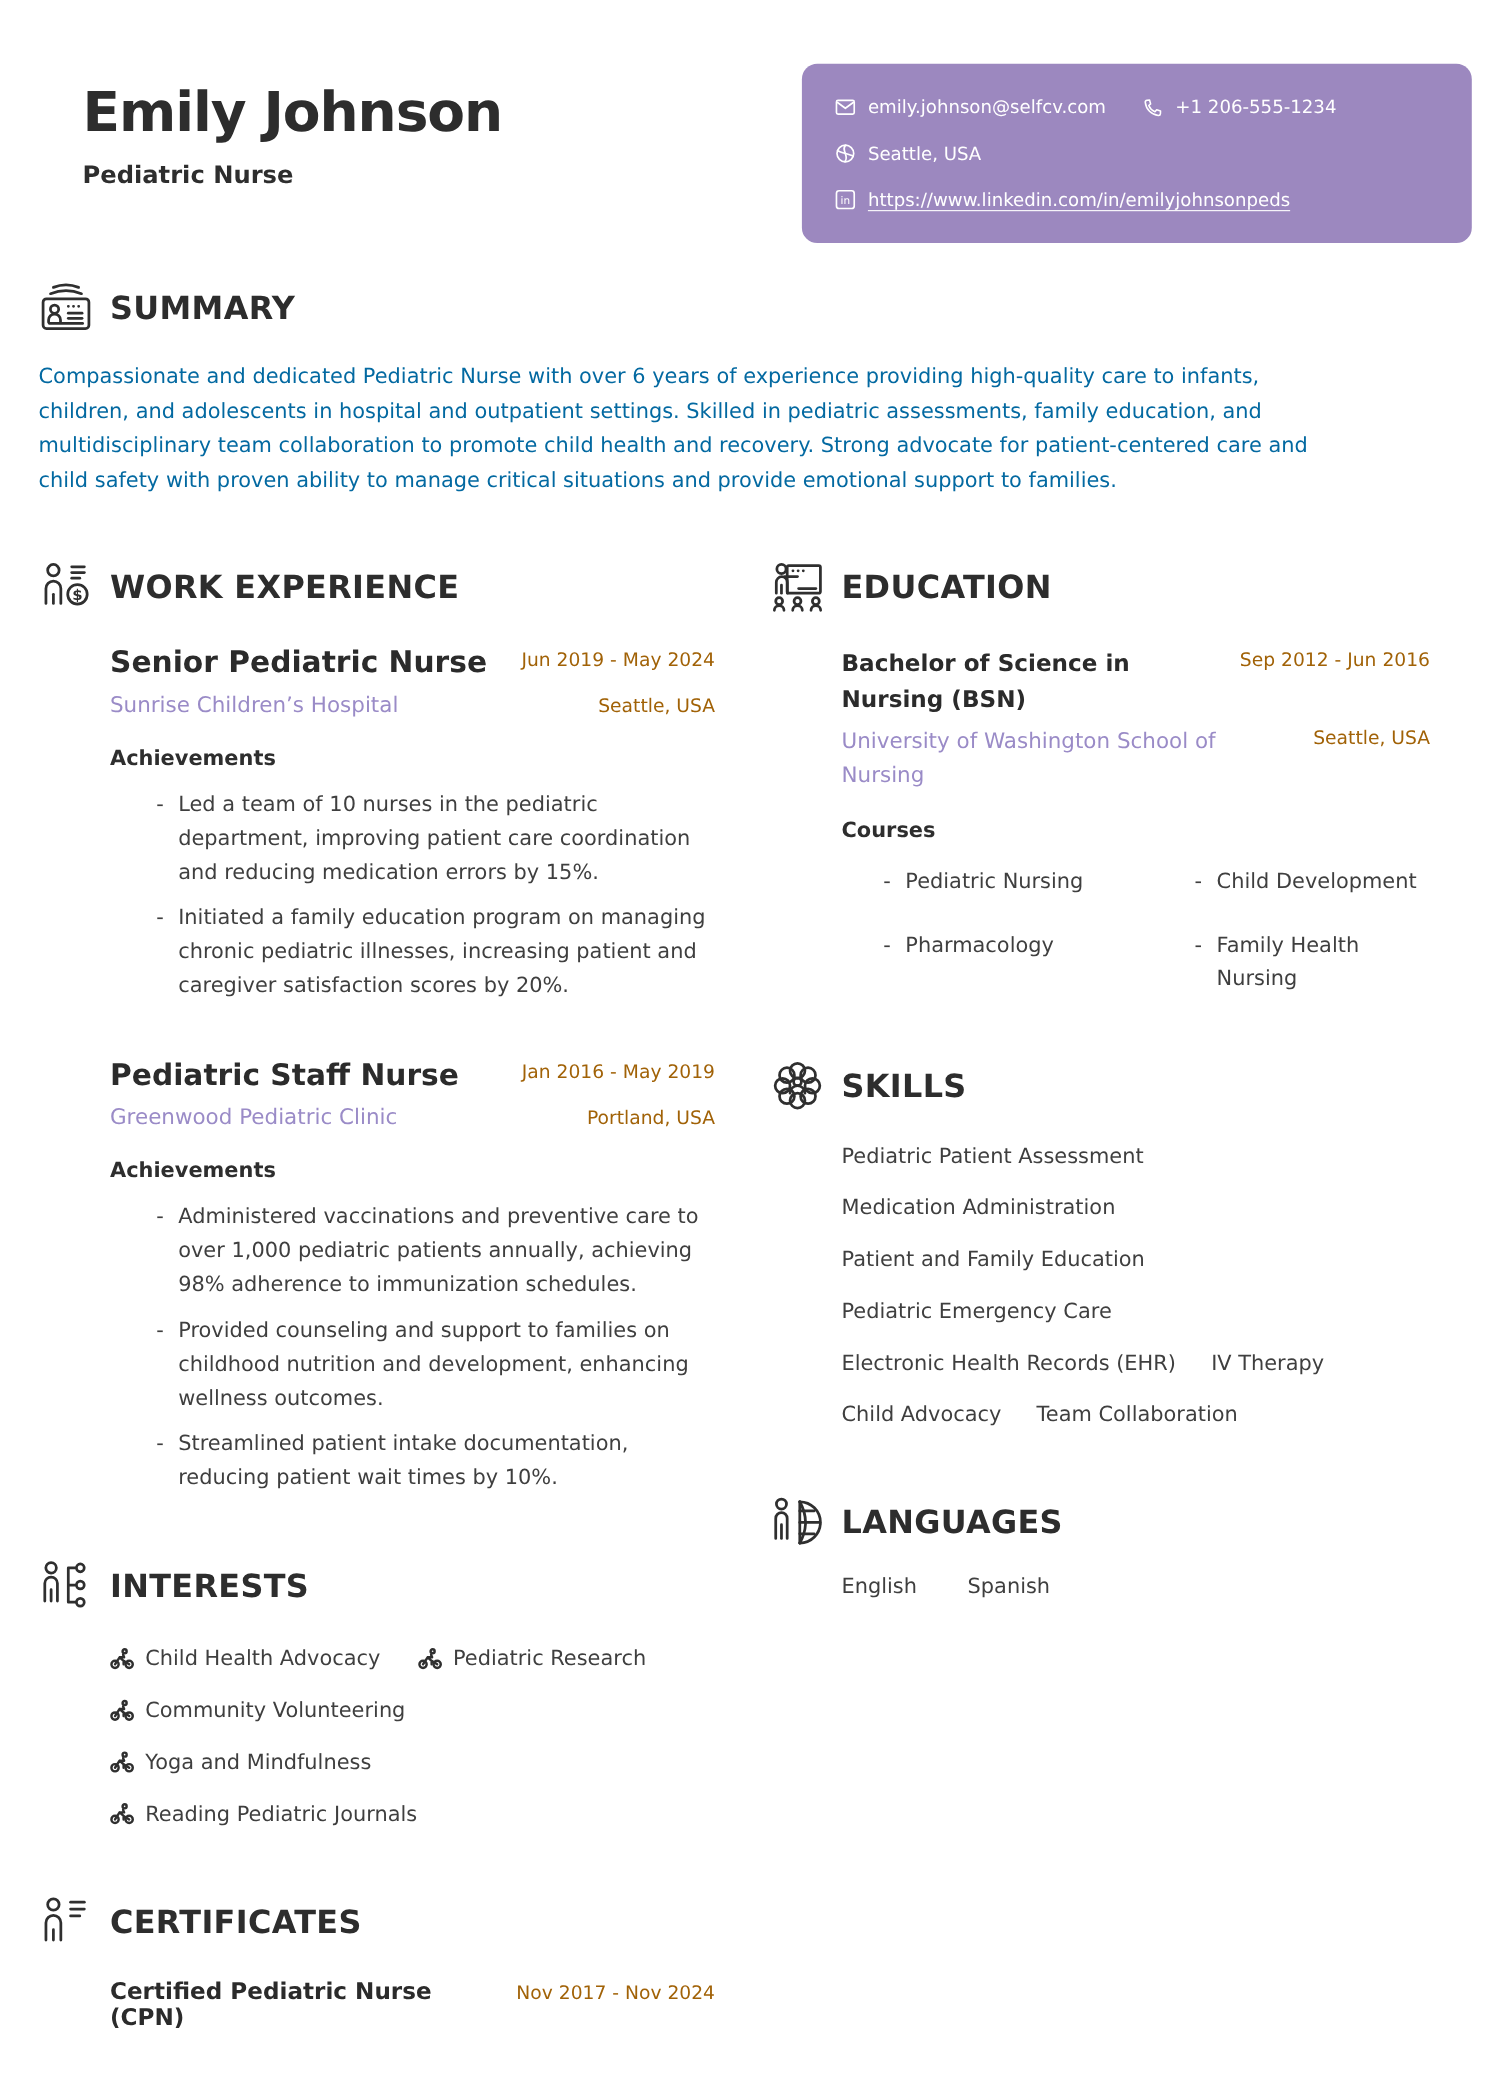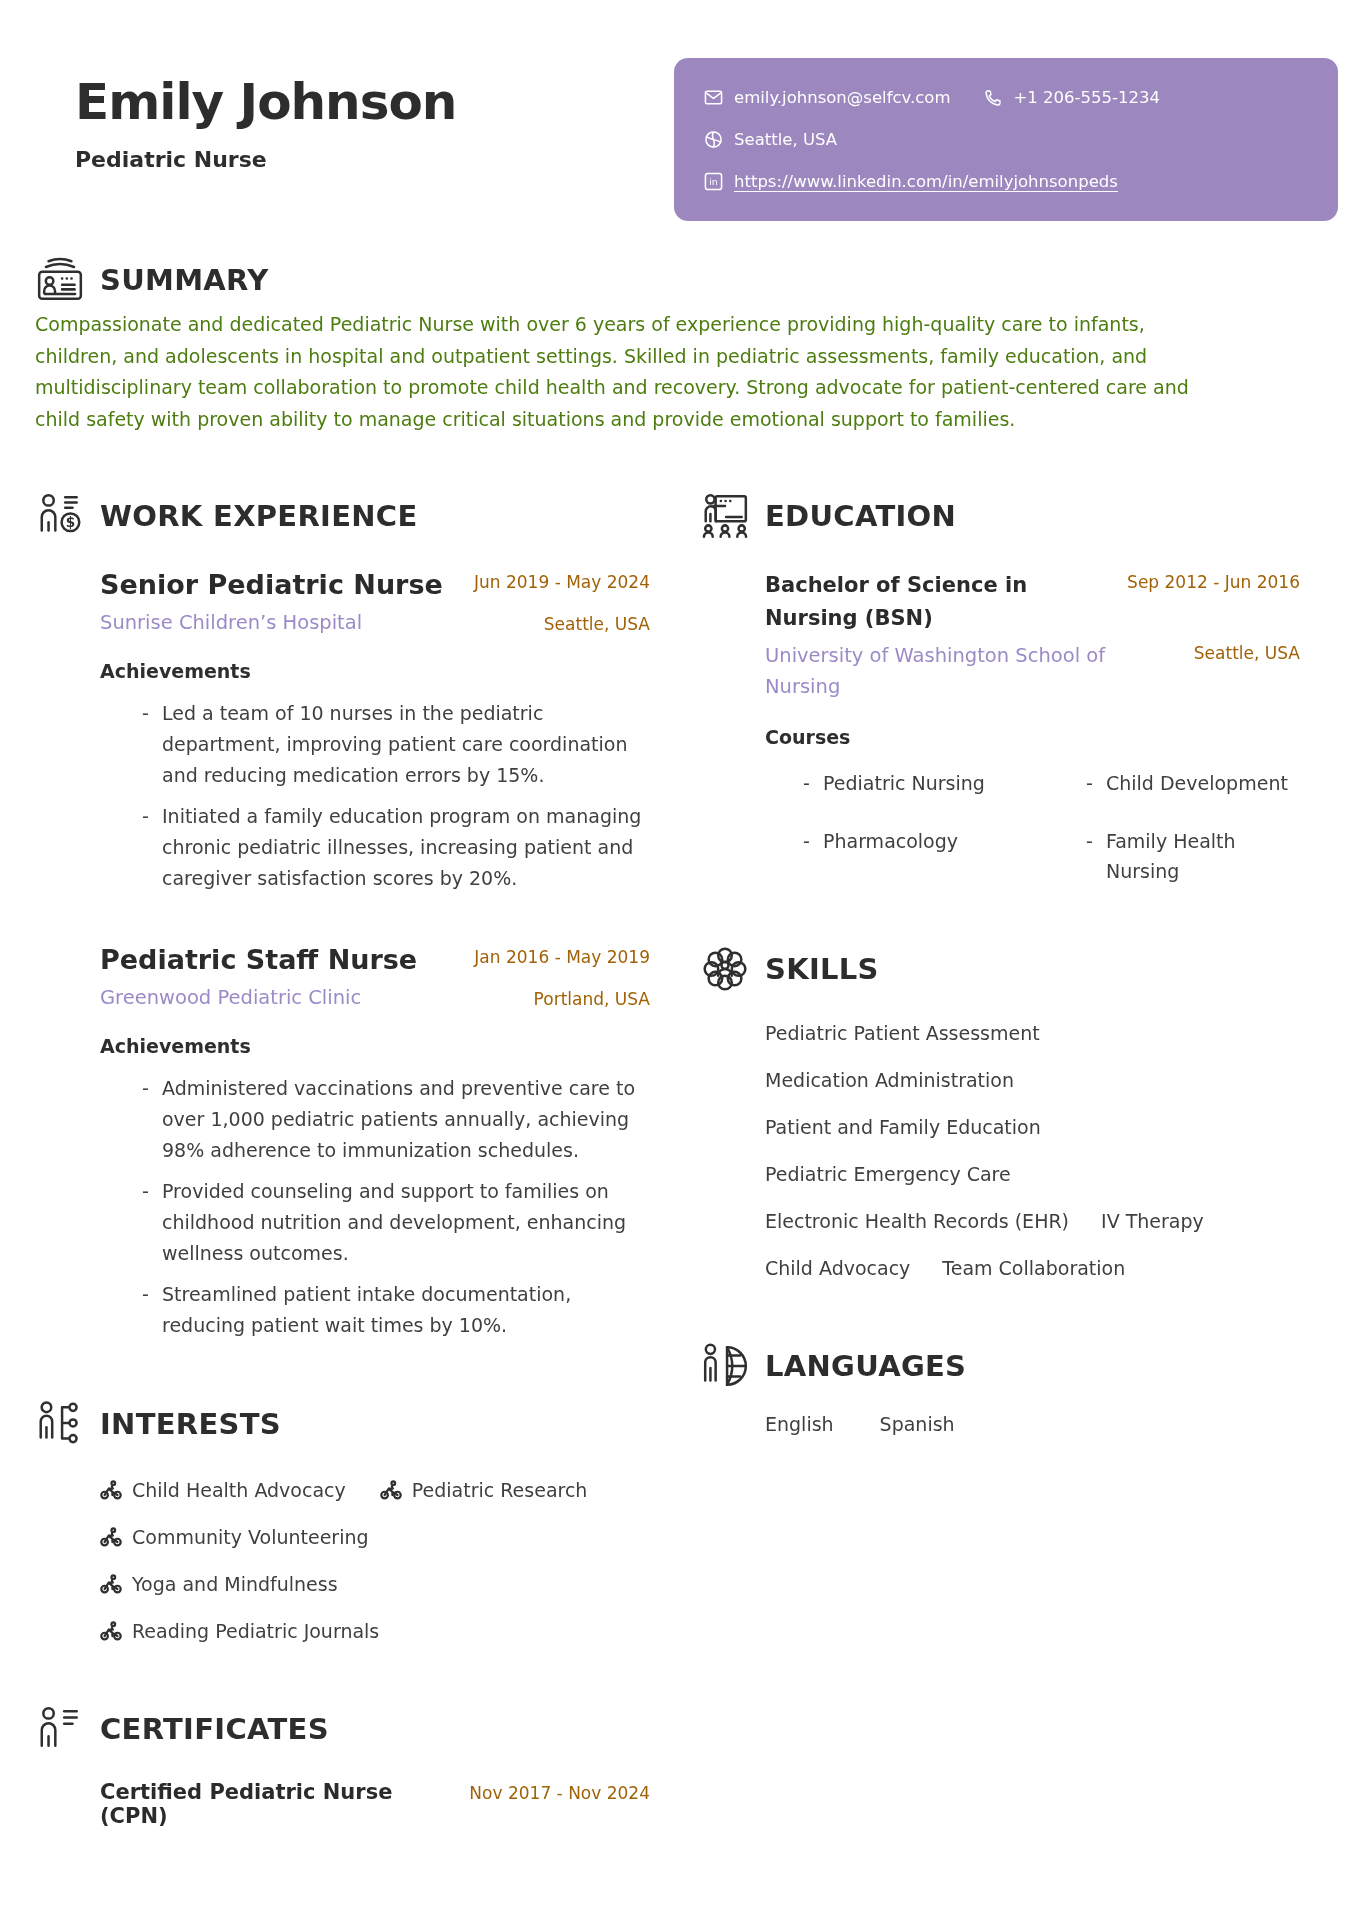--- a/index.html
+++ b/index.html
@@ -9,38 +9,38 @@
     width:1350px;
   }
   .page{width:1350px;min-height:1907px;background:#fff;overflow:hidden;}
 
   
   .header{display:flex;justify-content:space-between;align-items:flex-start;
           padding:58px 12px 0 75px;}
   .identity{padding-top:18px;}
   .name{font-size:50px;font-weight:800;color:#2d2d2d;margin:0;letter-spacing:-1px;line-height:1.05;}
   .role{font-size:22px;font-weight:700;color:#2e2e2e;margin-top:18px;}
-  .contact-box{background:#9c88bf;color:#fff;border-radius:14px;width:664px;
+  .contact-box{background:#9c88bf;color:#fff;border-radius:14px;width:609px;
                padding:30px 30px 30px 30px;box-sizing:border-box;display:flex;
                flex-direction:column;row-gap:23px;font-size:16.5px;}
   .contact-row{display:flex;align-items:center;column-gap:34px;}
   .contact-item{display:flex;align-items:center;gap:11px;white-space:nowrap;}
   .contact-item svg{flex:0 0 auto;display:block;}
   .contact-link{color:#fff;text-decoration:underline;text-underline-offset:4px;cursor:pointer;}
 
   
   .section{margin-top:0;}
   .sec-head{display:flex;align-items:center;text-align:center;}
   .sec-icon{width:50px;height:50px;flex:0 0 50px;margin-right:15px;display:flex;
             align-items:center;justify-content:center;}
   .sec-title{font-size:29px;font-weight:800;color:#2d2d2d;margin:0;letter-spacing:.3px;}
   .sec-body{margin-left:65px;}
 
   .summary-wrap{padding:0 0 0 35px;margin-top:34px;}
-  .summary-text{font-size:19px;line-height:31.5px;color:#4d7c0f;max-width:1175px;margin:4px 0 0 0;}
+  .summary-text{font-size:19px;line-height:31.5px;color:#0369a1;max-width:1175px;margin:22px 0 0 0;}
 
   
   .columns{display:flex;margin-top:56px;padding-left:35px;column-gap:50px;}
   .col-left{width:615px;flex:0 0 615px;}
   .col-right{width:600px;flex:0 0 600px;}
 
   
   .job{margin-top:28px;}
   .job + .job{margin-top:50px;}
   .row-split{display:flex;justify-content:space-between;align-items:flex-start;}

